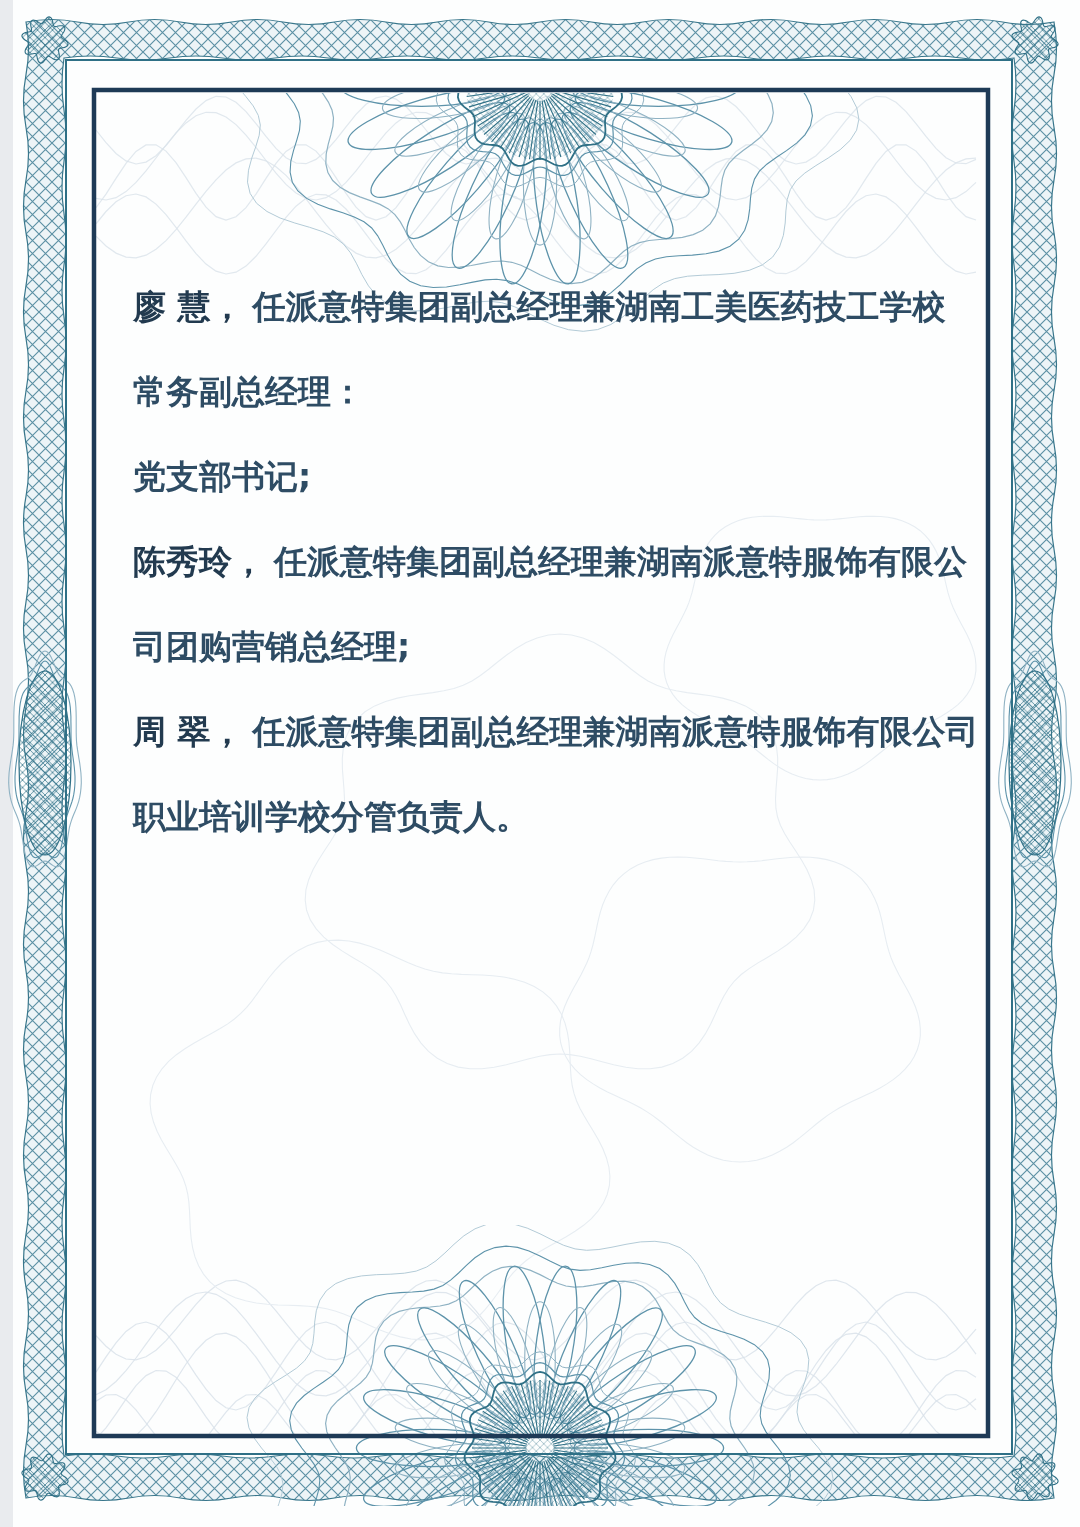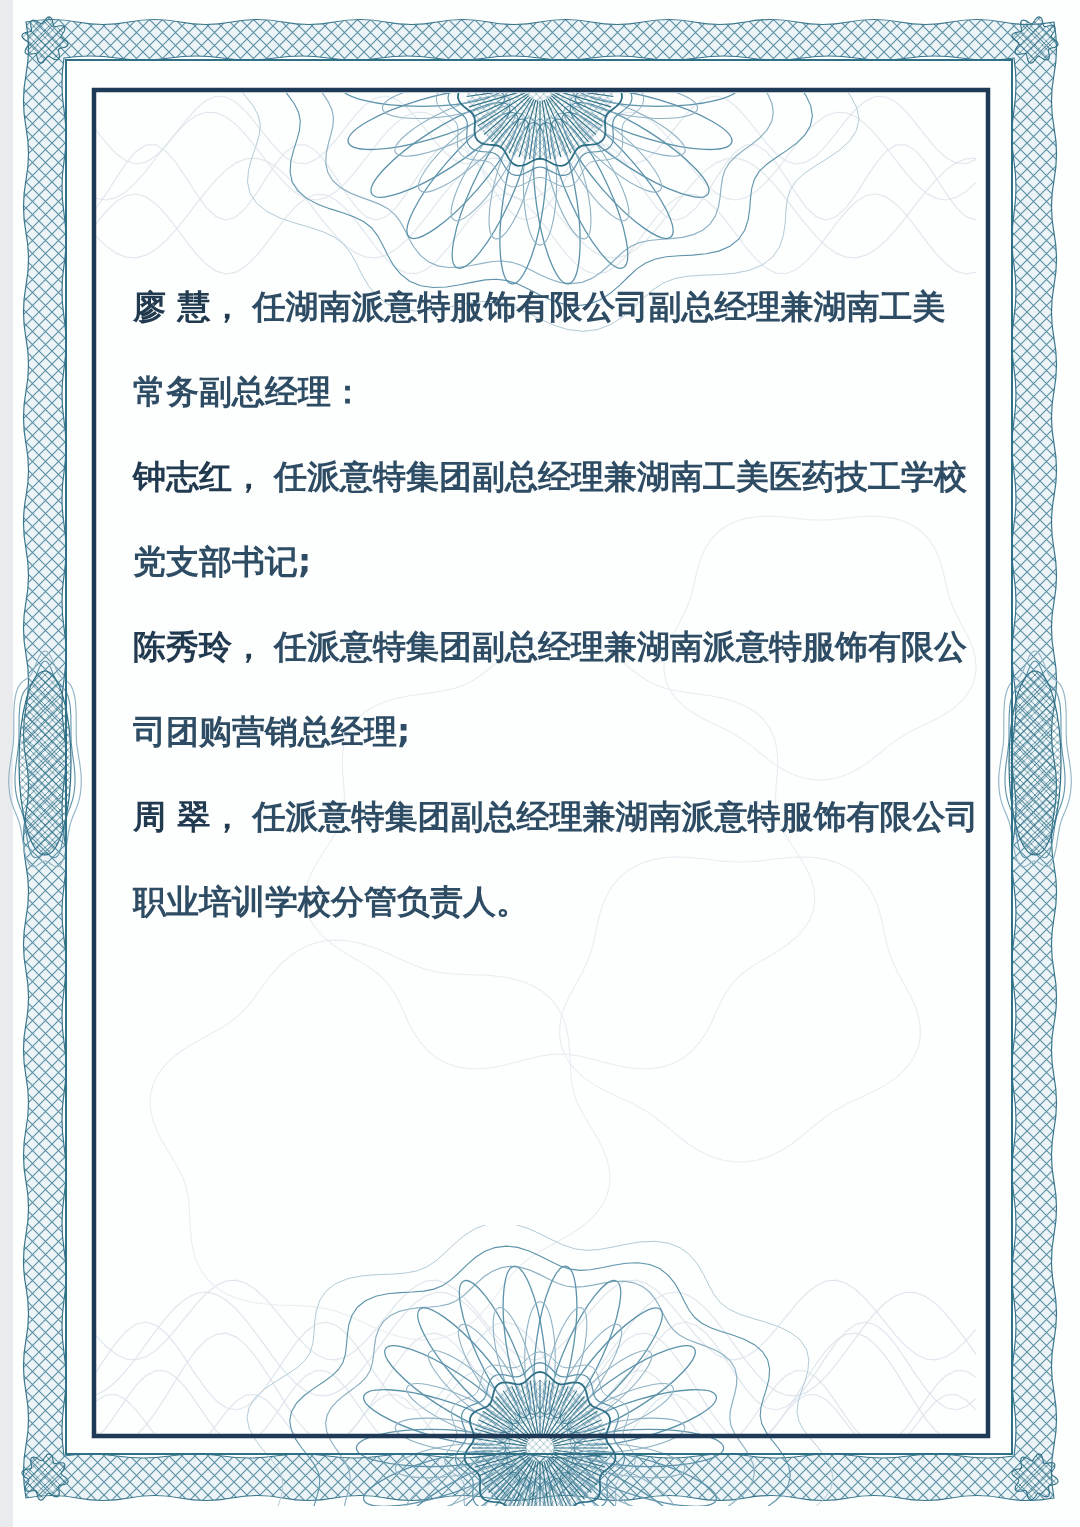--- a/index.html
+++ b/index.html
@@ -273,26 +273,25 @@
         <path d="M611.4 1448.0L613.6 1451.3L615.1 1454.8L615.5 1458.2L614.6 1461.5L612.5 1464.5L609.6 1467.2L606.5 1469.6L603.6 1471.9L601.4 1474.3L600.1 1477.0L599.7 1480.1L599.9 1483.8L600.1 1487.7L600.0 1491.6L599.2 1495.2L597.4 1498.1L594.6 1500.2L591.0 1501.4L587.1 1501.9L583.2 1502.2L579.7 1502.6L576.7 1503.7L574.3 1505.5L572.4 1508.1L570.5 1511.4L568.6 1514.8L566.2 1517.9L563.5 1520.2L560.2 1521.3L556.7 1521.2L553.1 1520.1L549.5 1518.3L546.2 1516.5L543.0 1515.1L540.0 1514.6L537.0 1515.1L533.8 1516.5L530.5 1518.3L526.9 1520.1L523.3 1521.2L519.8 1521.3L516.5 1520.2L513.8 1517.9L511.4 1514.8L509.5 1511.4L507.6 1508.1L505.7 1505.5L503.3 1503.7L500.3 1502.6L496.8 1502.2L492.9 1501.9L489.0 1501.4L485.4 1500.2L482.6 1498.1L480.8 1495.2L480.0 1491.6L479.9 1487.7L480.1 1483.8L480.3 1480.1L479.9 1477.0L478.6 1474.3L476.4 1471.9L473.5 1469.6L470.4 1467.2L467.5 1464.5L465.4 1461.5L464.5 1458.2L464.9 1454.8L466.4 1451.3L468.6 1448.0L470.9 1444.9L472.8 1442.0L473.9 1439.1L474.1 1436.0L473.3 1432.8L472.0 1429.2L470.7 1425.5L469.9 1421.7L470.1 1418.1L471.5 1415.0L474.0 1412.5L477.3 1410.5L480.9 1409.0L484.5 1407.7L487.5 1406.2L489.8 1404.2L491.3 1401.5L492.3 1398.2L493.2 1394.4L494.2 1390.6L495.8 1387.1L498.1 1384.5L501.1 1382.9L504.7 1382.4L508.6 1382.7L512.4 1383.5L516.1 1384.2L519.3 1384.4L522.3 1383.7L524.9 1382.0L527.6 1379.6L530.4 1376.8L533.4 1374.3L536.6 1372.5L540.0 1371.8L543.4 1372.5L546.6 1374.3L549.6 1376.8L552.4 1379.6L555.1 1382.0L557.7 1383.7L560.7 1384.4L563.9 1384.2L567.6 1383.5L571.4 1382.7L575.3 1382.4L578.9 1382.9L581.9 1384.5L584.2 1387.1L585.8 1390.6L586.8 1394.4L587.7 1398.2L588.7 1401.5L590.2 1404.2L592.5 1406.2L595.5 1407.7L599.1 1409.0L602.7 1410.5L606.0 1412.5L608.5 1415.0L609.9 1418.1L610.1 1421.7L609.3 1425.5L608.0 1429.2L606.7 1432.8L605.9 1436.0L606.1 1439.1L607.2 1442.0L609.1 1444.9L611.4 1448.0Z" stroke="#2f7086" stroke-width="1.8"></path>
         <path d="M619.9 1448.0L622.4 1451.7L624.1 1455.6L624.5 1459.5L623.5 1463.2L621.2 1466.5L618.0 1469.5L614.4 1472.2L611.1 1474.7L608.6 1477.3L607.2 1480.4L606.8 1483.9L606.9 1488.0L607.3 1492.4L607.2 1496.8L606.3 1500.9L604.3 1504.1L601.1 1506.4L597.1 1507.8L592.7 1508.4L588.3 1508.6L584.4 1509.1L581.0 1510.2L578.4 1512.2L576.2 1515.2L574.1 1518.9L572.0 1522.8L569.4 1526.3L566.3 1528.9L562.7 1530.2L558.7 1530.0L554.6 1528.7L550.7 1526.7L546.9 1524.6L543.4 1523.0L540.0 1522.5L536.6 1523.0L533.1 1524.6L529.3 1526.7L525.4 1528.7L521.3 1530.0L517.3 1530.2L513.7 1528.9L510.6 1526.3L508.0 1522.8L505.9 1518.9L503.8 1515.2L501.6 1512.2L499.0 1510.2L495.6 1509.1L491.7 1508.6L487.3 1508.4L482.9 1507.8L478.9 1506.4L475.7 1504.1L473.7 1500.9L472.8 1496.8L472.7 1492.4L473.1 1488.0L473.2 1483.9L472.8 1480.4L471.4 1477.3L468.9 1474.7L465.6 1472.2L462.0 1469.5L458.8 1466.5L456.5 1463.2L455.5 1459.5L455.9 1455.6L457.6 1451.7L460.1 1448.0L462.8 1444.5L464.9 1441.2L466.2 1438.0L466.3 1434.6L465.4 1431.0L463.9 1427.0L462.4 1422.8L461.5 1418.5L461.7 1414.5L463.2 1411.0L466.0 1408.2L469.8 1406.0L473.9 1404.4L477.9 1402.9L481.4 1401.2L483.9 1399.0L485.6 1396.0L486.7 1392.3L487.6 1388.0L488.7 1383.7L490.4 1379.8L493.0 1376.8L496.4 1375.0L500.4 1374.5L504.8 1374.9L509.2 1375.9L513.2 1376.7L516.9 1376.9L520.2 1376.1L523.2 1374.2L526.1 1371.5L529.2 1368.3L532.6 1365.4L536.2 1363.4L540.0 1362.7L543.8 1363.4L547.4 1365.4L550.8 1368.3L553.9 1371.5L556.8 1374.2L559.8 1376.1L563.1 1376.9L566.8 1376.7L570.8 1375.9L575.2 1374.9L579.6 1374.5L583.6 1375.0L587.0 1376.8L589.6 1379.8L591.3 1383.7L592.4 1388.0L593.3 1392.3L594.4 1396.0L596.1 1399.0L598.6 1401.2L602.1 1402.9L606.1 1404.4L610.2 1406.0L614.0 1408.2L616.8 1411.0L618.3 1414.5L618.5 1418.5L617.6 1422.8L616.1 1427.0L614.6 1431.0L613.7 1434.6L613.8 1438.0L615.1 1441.2L617.2 1444.5L619.9 1448.0Z" stroke="#5d93aa" stroke-width="1.2"></path>
         <path d="M630.1 1448.0L632.9 1452.2L634.8 1456.5L635.3 1460.9L634.2 1465.1L631.6 1468.9L627.9 1472.3L623.9 1475.3L620.2 1478.1L617.4 1481.1L615.8 1484.5L615.3 1488.5L615.5 1493.1L615.9 1498.1L615.8 1503.1L614.8 1507.6L612.5 1511.3L608.9 1513.9L604.4 1515.4L599.5 1516.1L594.5 1516.4L590.0 1516.9L586.3 1518.1L583.3 1520.4L580.8 1523.8L578.5 1528.0L576.1 1532.3L573.1 1536.3L569.6 1539.2L565.6 1540.7L561.1 1540.5L556.5 1539.0L552.0 1536.7L547.8 1534.4L543.8 1532.6L540.0 1532.0L536.2 1532.6L532.2 1534.4L528.0 1536.7L523.5 1539.0L518.9 1540.5L514.4 1540.7L510.4 1539.2L506.9 1536.3L503.9 1532.3L501.5 1528.0L499.2 1523.8L496.7 1520.4L493.7 1518.1L490.0 1516.9L485.5 1516.4L480.5 1516.1L475.6 1515.4L471.1 1513.9L467.5 1511.3L465.2 1507.6L464.2 1503.1L464.1 1498.1L464.5 1493.1L464.7 1488.5L464.2 1484.5L462.6 1481.1L459.8 1478.1L456.1 1475.3L452.1 1472.3L448.4 1468.9L445.8 1465.1L444.7 1460.9L445.2 1456.5L447.1 1452.2L449.9 1448.0L452.9 1444.1L455.3 1440.4L456.8 1436.7L456.9 1432.9L455.9 1428.8L454.2 1424.3L452.5 1419.6L451.5 1414.8L451.7 1410.3L453.4 1406.3L456.6 1403.1L460.8 1400.7L465.5 1398.8L470.0 1397.2L473.9 1395.3L476.8 1392.7L478.7 1389.4L479.9 1385.1L480.9 1380.4L482.2 1375.5L484.1 1371.1L487.0 1367.7L490.8 1365.7L495.4 1365.1L500.3 1365.6L505.2 1366.6L509.8 1367.6L514.0 1367.8L517.6 1367.0L521.0 1364.8L524.3 1361.7L527.8 1358.2L531.6 1354.9L535.7 1352.6L540.0 1351.8L544.3 1352.6L548.4 1354.9L552.2 1358.2L555.7 1361.7L559.0 1364.8L562.4 1367.0L566.0 1367.8L570.2 1367.6L574.8 1366.6L579.7 1365.6L584.6 1365.1L589.2 1365.7L593.0 1367.7L595.9 1371.1L597.8 1375.5L599.1 1380.4L600.1 1385.1L601.3 1389.4L603.2 1392.7L606.1 1395.3L610.0 1397.2L614.5 1398.8L619.2 1400.7L623.4 1403.1L626.6 1406.3L628.3 1410.3L628.5 1414.8L627.5 1419.6L625.8 1424.3L624.1 1428.8L623.1 1432.9L623.2 1436.7L624.7 1440.4L627.1 1444.1L630.1 1448.0Z" stroke="#8fb2c3" stroke-width="1"></path>
       </g>
       <rect x="66" y="60" width="946" height="1394" fill="none" stroke="#2f7086" stroke-width="2"></rect>
       <rect x="94" y="90" width="894" height="1346" fill="none" stroke="#1e3a56" stroke-width="4.5"></rect>
     </svg>
 
   <div class="text-block">
     <div class="para">
-      <div class="line"><span class="nm">廖 慧</span><span class="sep">，</span><span class="bd">任湖南派意特服饰有限公司副总经理兼湖南工美</span></div>
+      <div class="line"><span class="nm">廖 慧</span><span class="sep">，</span><span class="bd">任派意特集团副总经理兼湖南工美医药技工学校</span></div>
       <div class="line bd">常务副总经理：</div>
     </div>
 
     <div class="para">
-      <div class="line"><span class="nm">钟志红</span><span class="sep">，</span><span class="bd">任派意特集团副总经理兼湖南工美医药技工学校</span></div>
       <div class="line bd">党支部书记;</div>
     </div>
 
     <div class="para">
       <div class="line"><span class="nm">陈秀玲</span><span class="sep">，</span><span class="bd">任派意特集团副总经理兼湖南派意特服饰有限公</span></div>
       <div class="line bd">司团购营销总经理;</div>
     </div>
 
 
 

